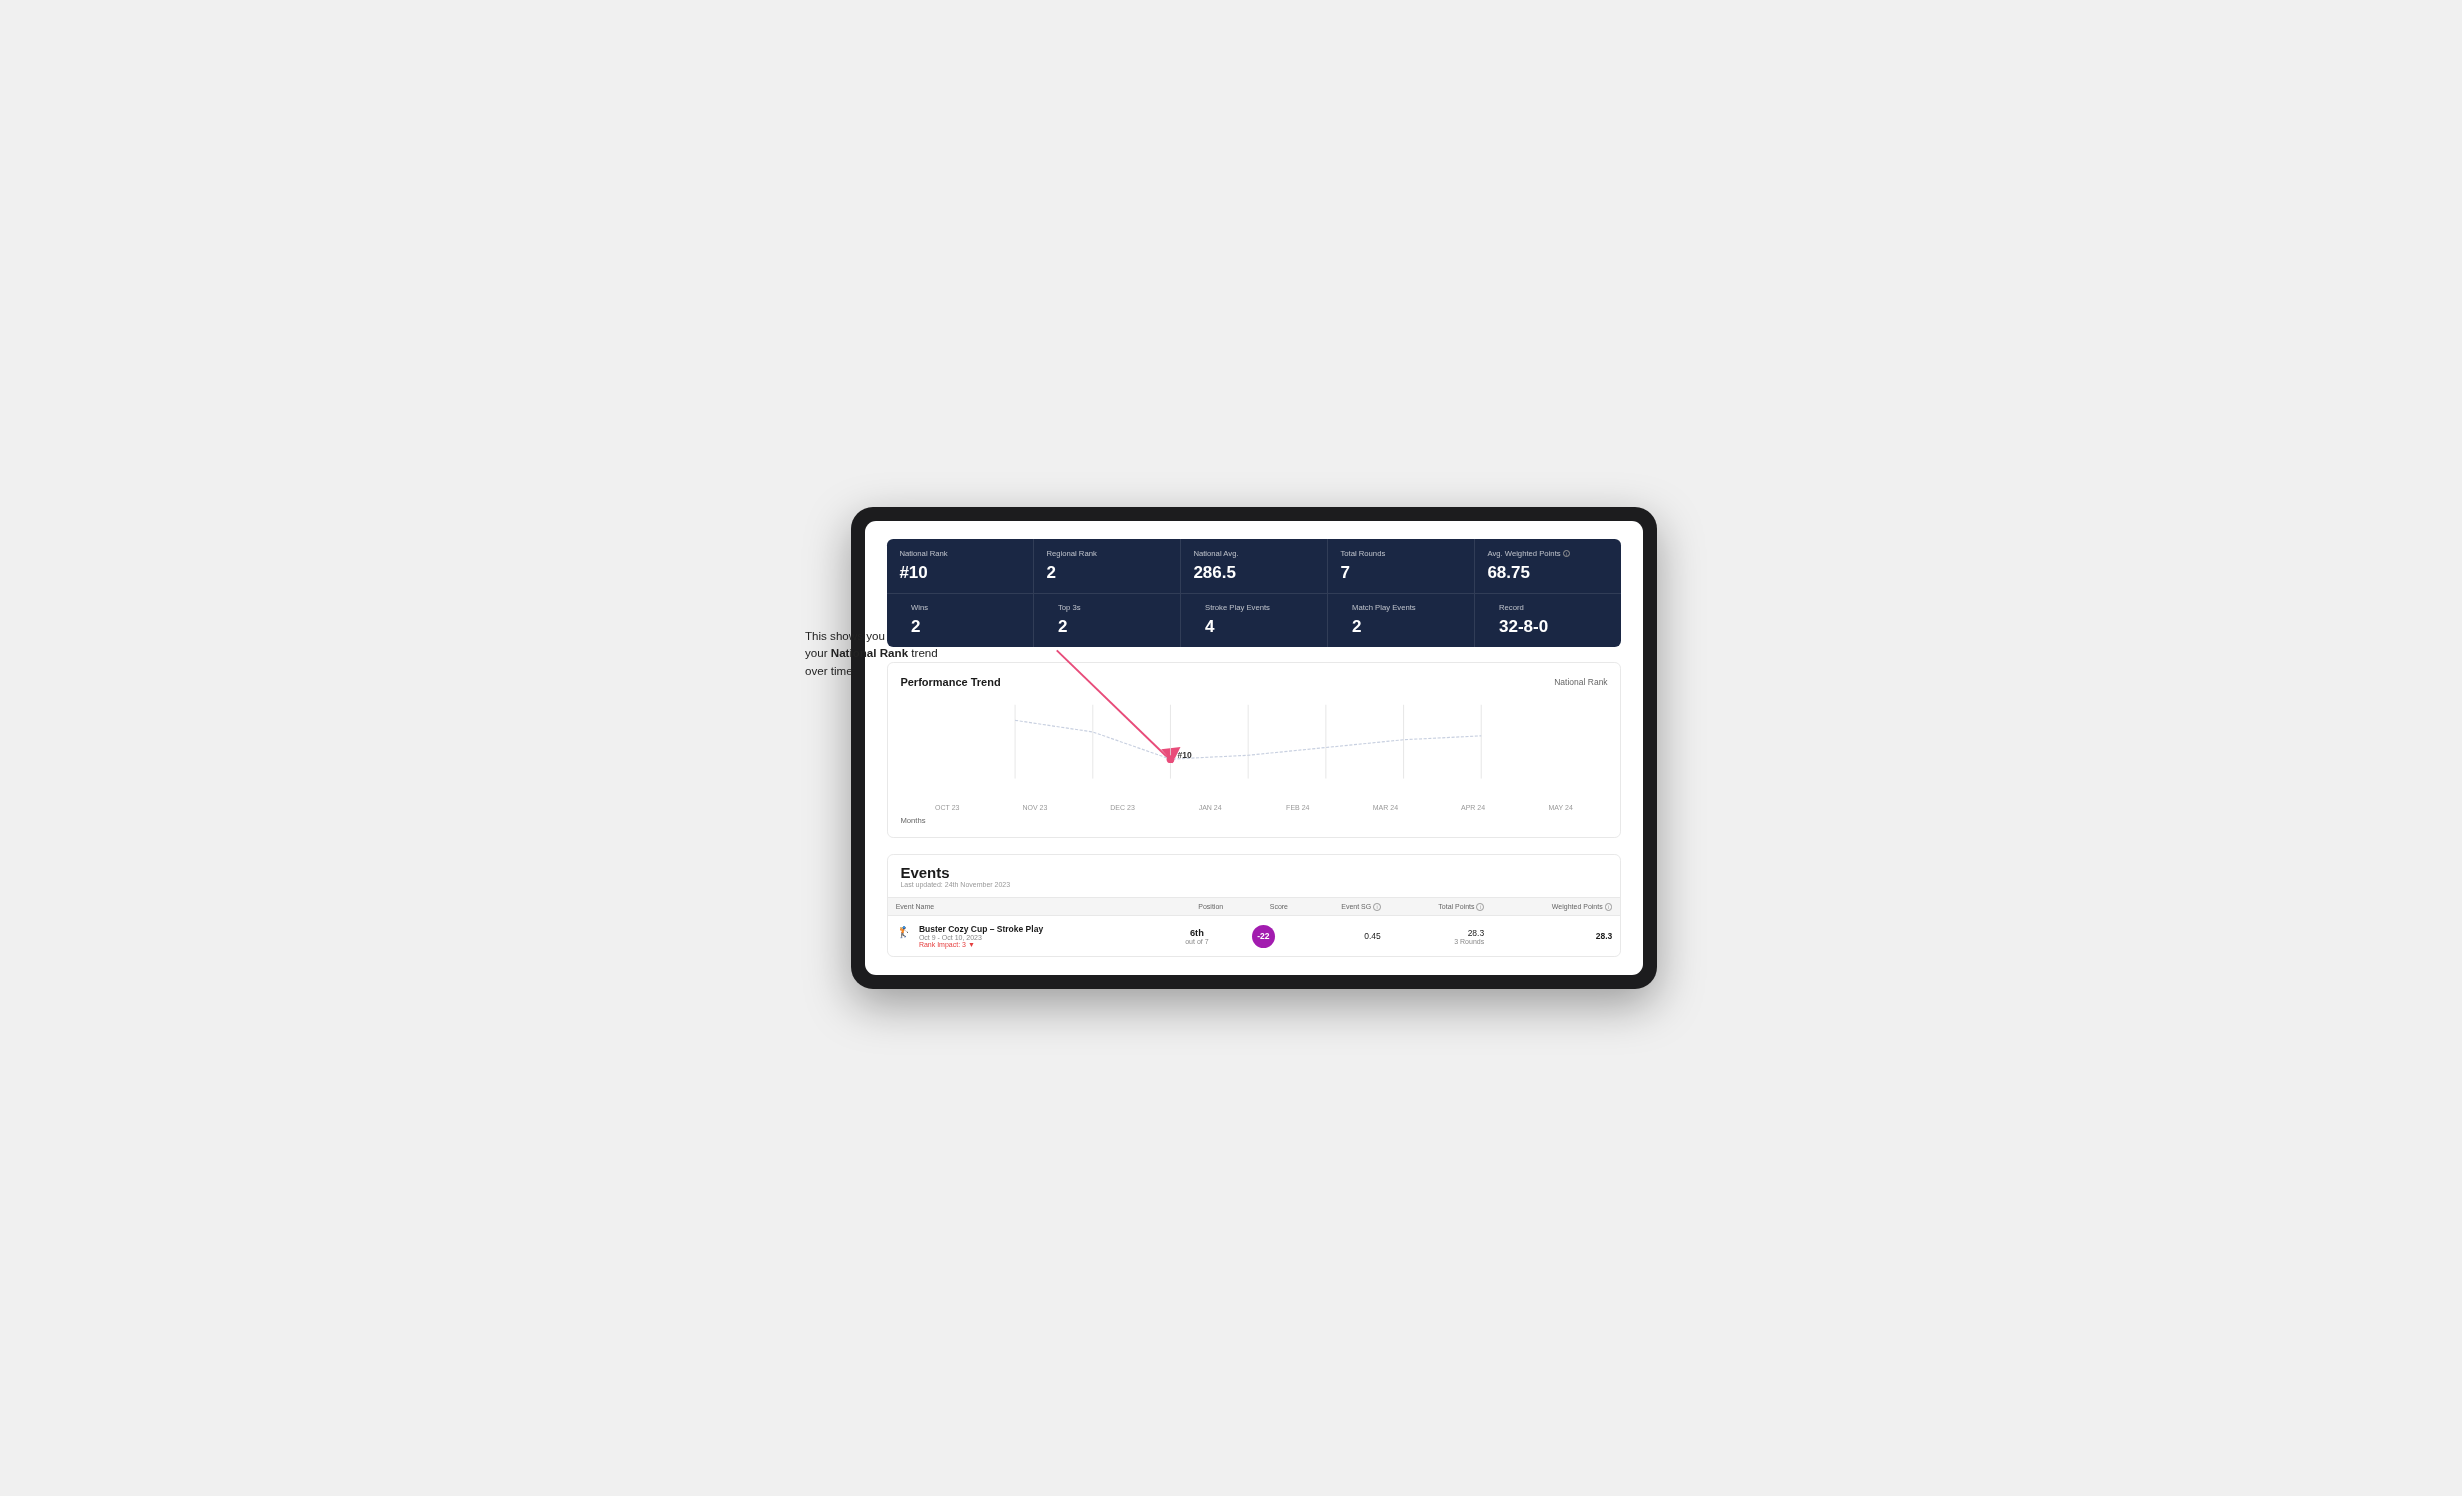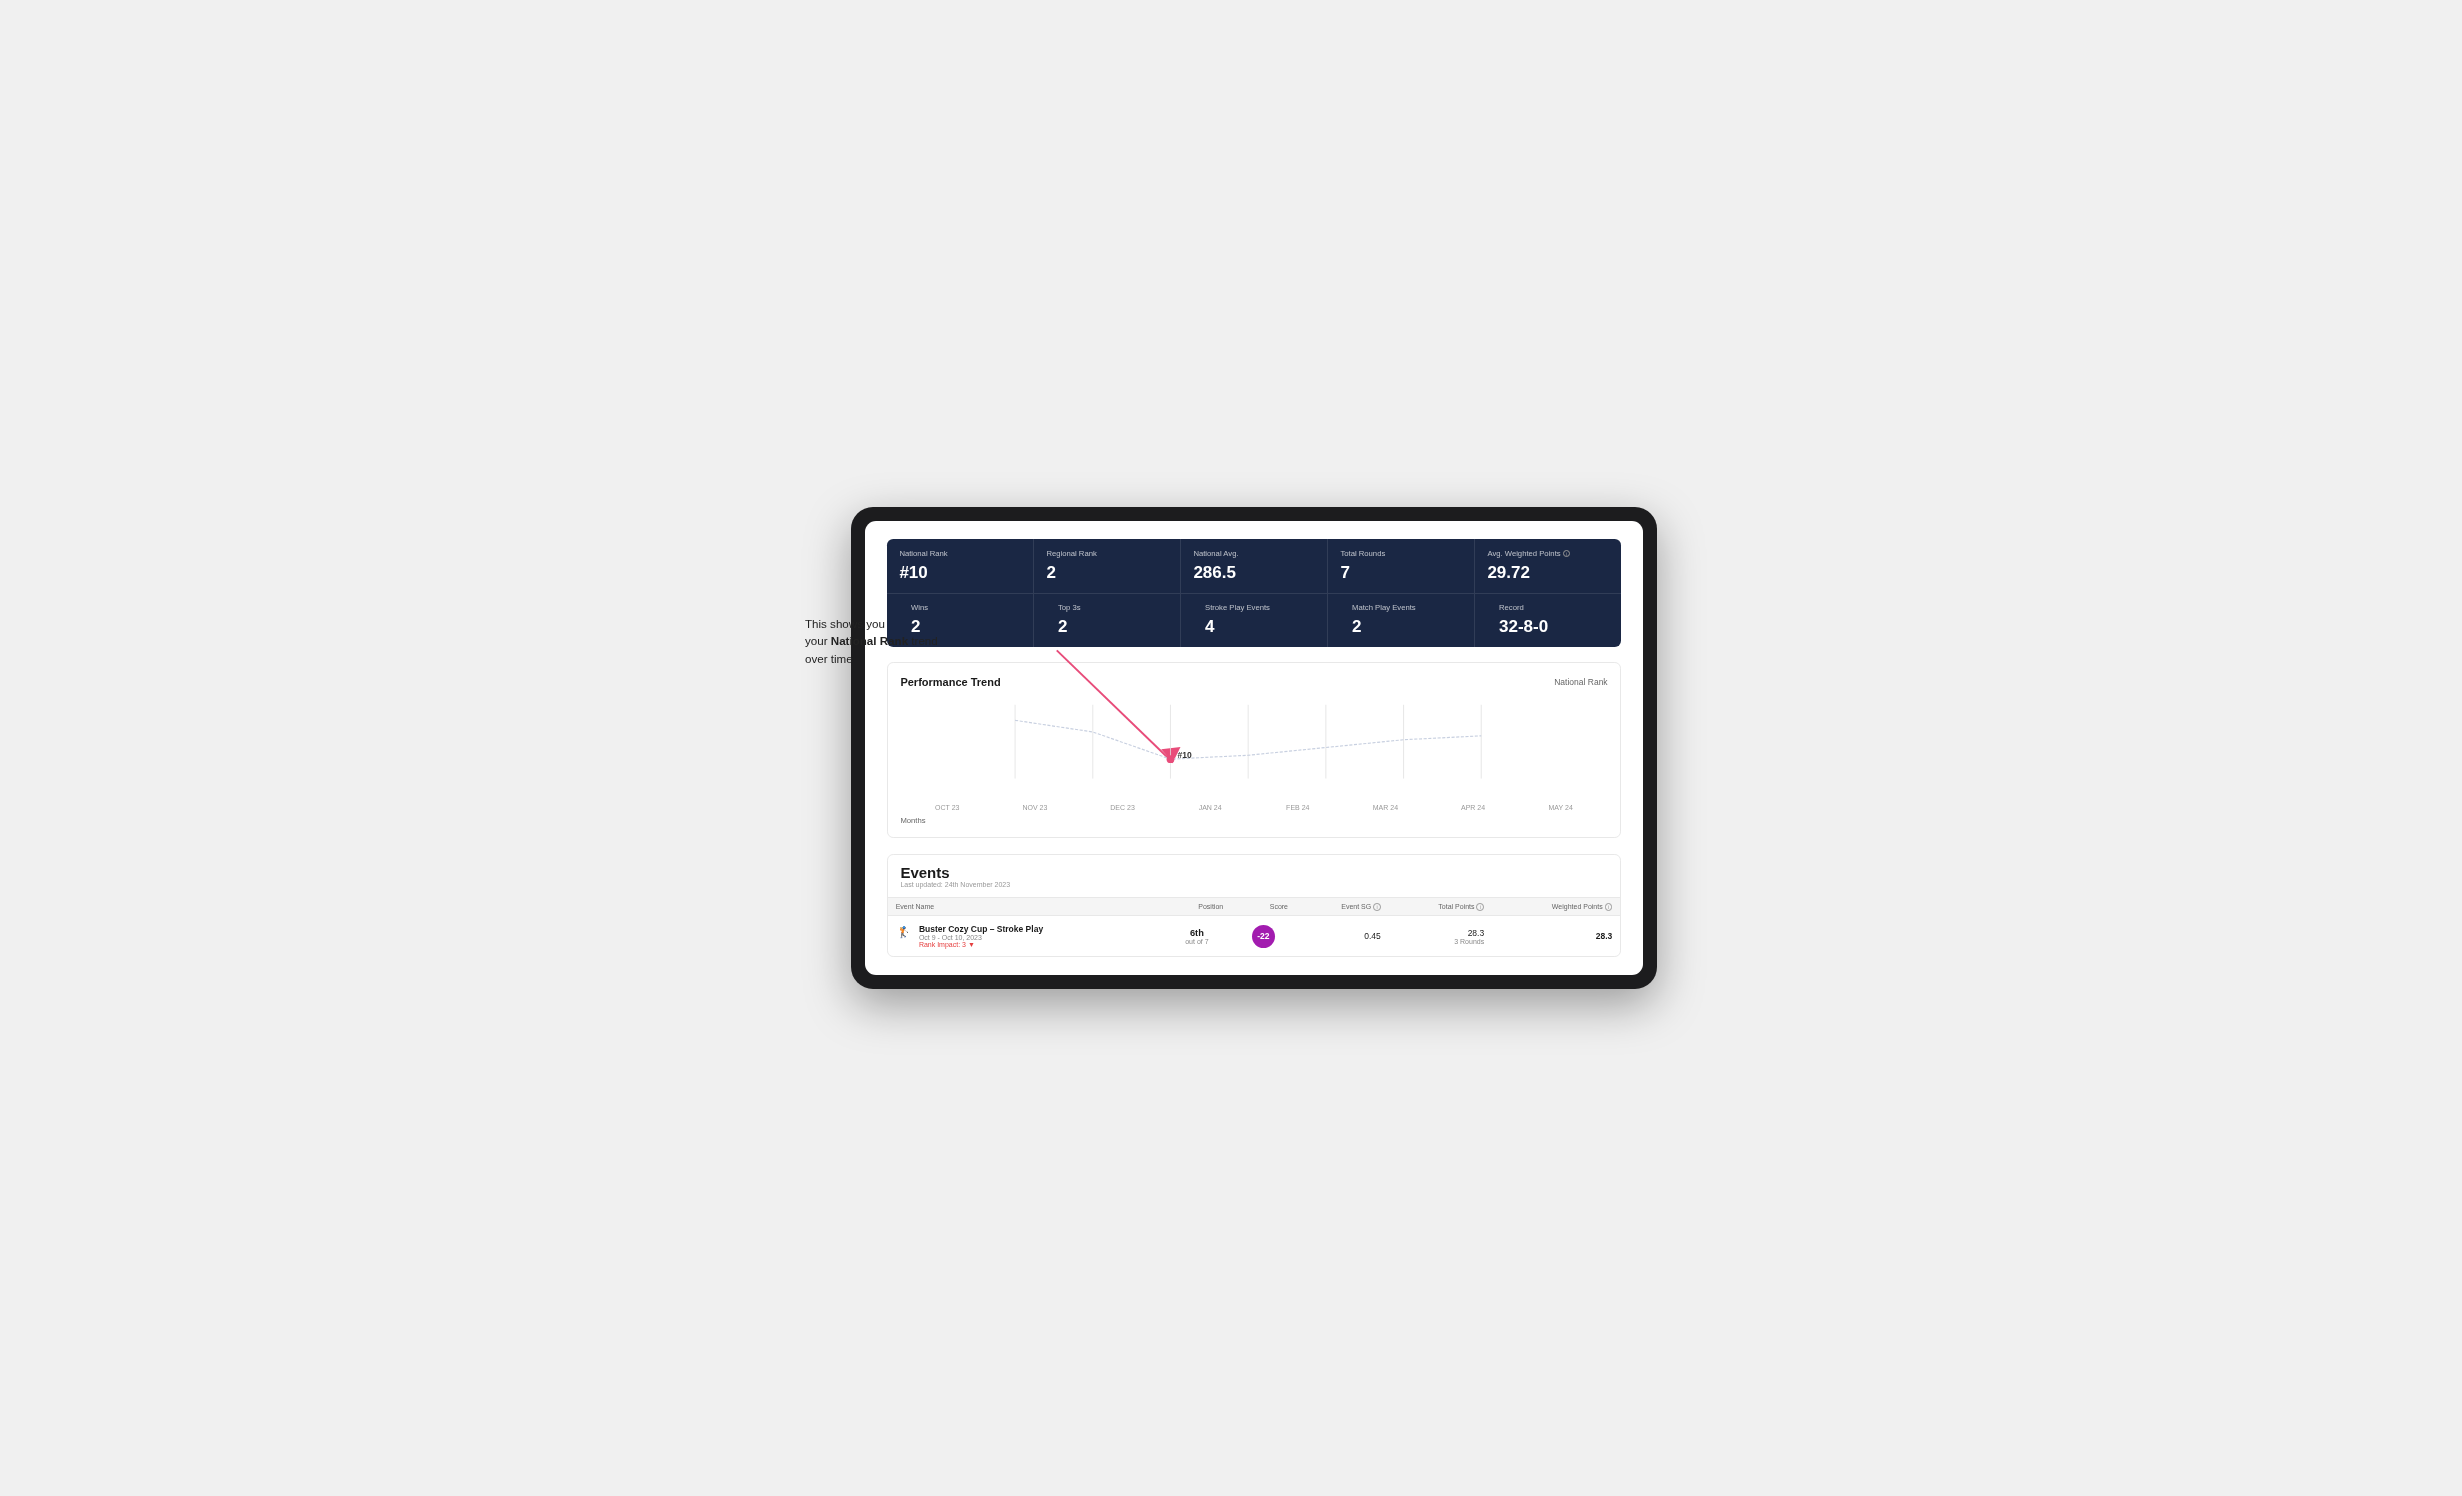--- a/index.html
+++ b/index.html
@@ -15,21 +15,21 @@
 
     .outer-wrapper {
       position: relative;
       width: 100%;
       max-width: 852px;
     }
 
     .tooltip-text {
       position: absolute;
       left: 0;
-      top: 108px;
+      top: 120px;
       font-size: 11.6px;
       line-height: 1.5;
       color: #222;
       max-width: 139px;
     }
     .tooltip-text strong {
       font-weight: 700;
     }
 
     .arrow-line {
@@ -323,21 +323,21 @@
             <div class="stat-cell">
               <div class="stat-label">National Avg.</div>
               <div class="stat-value">286.5</div>
             </div>
             <div class="stat-cell">
               <div class="stat-label">Total Rounds</div>
               <div class="stat-value">7</div>
             </div>
             <div class="stat-cell">
               <div class="stat-label">Avg. Weighted Points <span class="info-icon">i</span></div>
-              <div class="stat-value">29.72</div>
+              <div class="stat-value">68.75</div>
             </div>
           </div>
           <div class="stats-row">
             <div class="stat-cell">
               <div class="stat-label">Wins</div>
               <div class="stat-value">2</div>
             </div>
             <div class="stat-cell">
               <div class="stat-label">Top 3s</div>
               <div class="stat-value">2</div>

